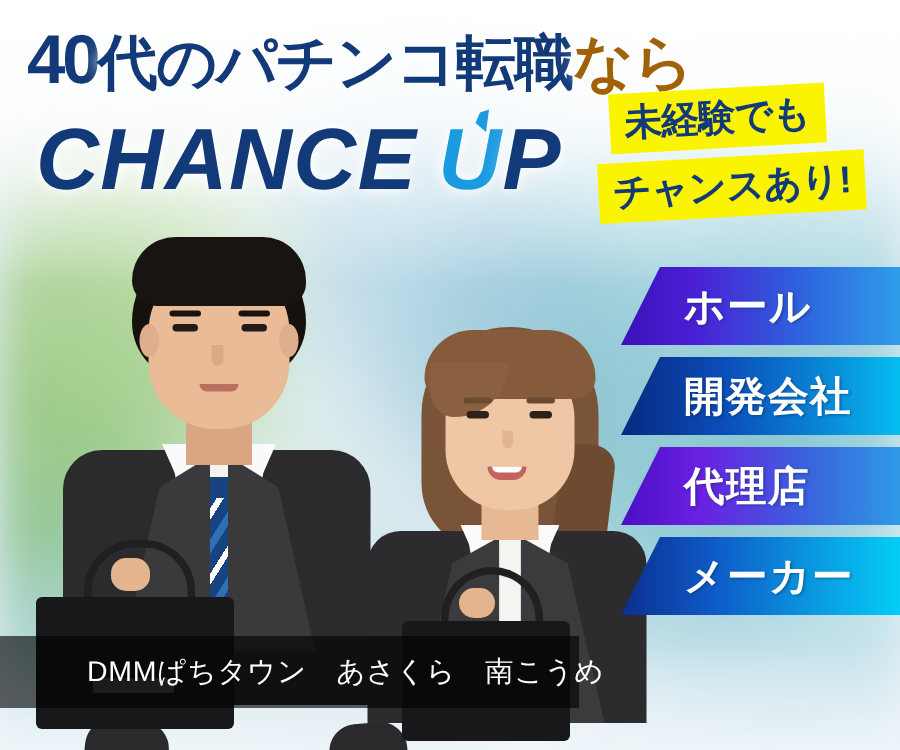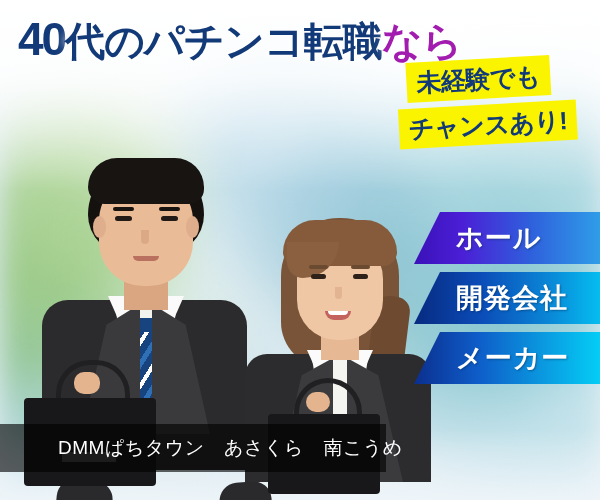--- a/index.html
+++ b/index.html
@@ -46,21 +46,21 @@
   }
 
   
   .headline{
     position:absolute;left:18px;top:16px;
     font-size:40px;line-height:1;font-weight:bold;
     color:#123a78;letter-spacing:-1px;white-space:nowrap;
     text-shadow:0 0 7px rgba(255,255,255,.95),0 0 14px rgba(255,255,255,.85),1px 1px 0 rgba(255,255,255,.7);
   }
   .headline .num{font-size:46px;letter-spacing:-2px;}
-  .headline .tail{color:#a21caf;}
+  .headline .tail{color:#a16207;}
 
   
   .logo{
     position:absolute;left:24px;top:78px;
     font-size:58px;line-height:1;font-weight:bold;font-style:italic;
     color:#123a78;letter-spacing:1px;white-space:nowrap;
     text-shadow:0 0 8px rgba(255,255,255,.95),0 0 16px rgba(255,255,255,.8);
   }
   .logo .up{position:relative;display:inline-block;margin-left:14px;}
   .logo .u{color:#1a9ae0;}
@@ -160,21 +160,21 @@
     clip-path:polygon(26px 0,100% 0,100% 100%,0 100%);
     display:flex;align-items:center;
     box-shadow:0 2px 5px rgba(0,0,0,.2);
   }
   .cat span{
     color:#fff;font-weight:bold;font-size:27px;letter-spacing:1px;
     margin-left:42px;white-space:nowrap;
     text-shadow:1px 1px 2px rgba(0,40,80,.45);
   }
   .cat.c1{background:linear-gradient(90deg,#0a2f8c 0%,#0f55c4 38%,#0a8fdd 70%,#06c6f2 100%);}
-  .cat.c2{background:linear-gradient(90deg,#3a11b8 0%,#4b1fd6 26%,#2f5fdc 62%,#2f9de8 100%);margin-top:34px;}
+  .cat.c2{background:linear-gradient(90deg,#3a11b8 0%,#4b1fd6 26%,#2f5fdc 62%,#2f9de8 100%);}
   .cat.c3{background:linear-gradient(90deg,#072a80 0%,#0b4cb8 36%,#0a86d6 72%,#05bdf0 100%);}
   .cat.c4{background:linear-gradient(90deg,#4a0fc4 0%,#6b1fe2 28%,#3a62dd 66%,#2f9ae6 100%);}
   .cat.c5{background:linear-gradient(90deg,#0b2f8e 0%,#0e5cc8 34%,#0a9ae0 70%,#04cdf6 100%);}
 
   
   .caption{
     position:absolute;left:0;bottom:28px;width:386px;height:48px;
     background:rgba(0,0,0,.62);
     display:flex;align-items:center;
   }
@@ -246,33 +246,41 @@
   <div class="bag-dots"></div>
   <div class="hand hand-m"></div>
   <div class="bag-handle bag-w-h"></div>
   <div class="bag bag-w"></div>
   <div class="hand hand-w"></div>
 
   <div class="headline">
     <span class="num">40</span><span>代のパチンコ転職</span><span class="tail">なら</span>
   </div>
 
+  <div class="logo">
+    <span>CHANCE</span><span class="up"><svg class="arrow" viewBox="0 0 30 34">
+          <path d="M22 3 L28 1 L26 16 L19 10 Z" fill="#1a9ae0"></path>
+        </svg><span class="u">U</span><span class="p">P</span></span>
+  </div>
 
   <div class="badge">
     <div class="badge-line l1">未経験でも</div>
     <div class="badge-line l2">チャンスあり!</div>
   </div>
 
   <div class="cats">
     <div class="cat c2">
       <span>ホール</span>
     </div>
     <div class="cat c3">
       <span>開発会社</span>
     </div>
+    <div class="cat c4">
+      <span>代理店</span>
+    </div>
     <div class="cat c5">
       <span>メーカー</span>
     </div>
   </div>
 
   <div class="caption">
     <span>DMMぱちタウン　あさくら　南こうめ</span>
   </div>
 
 </div>

